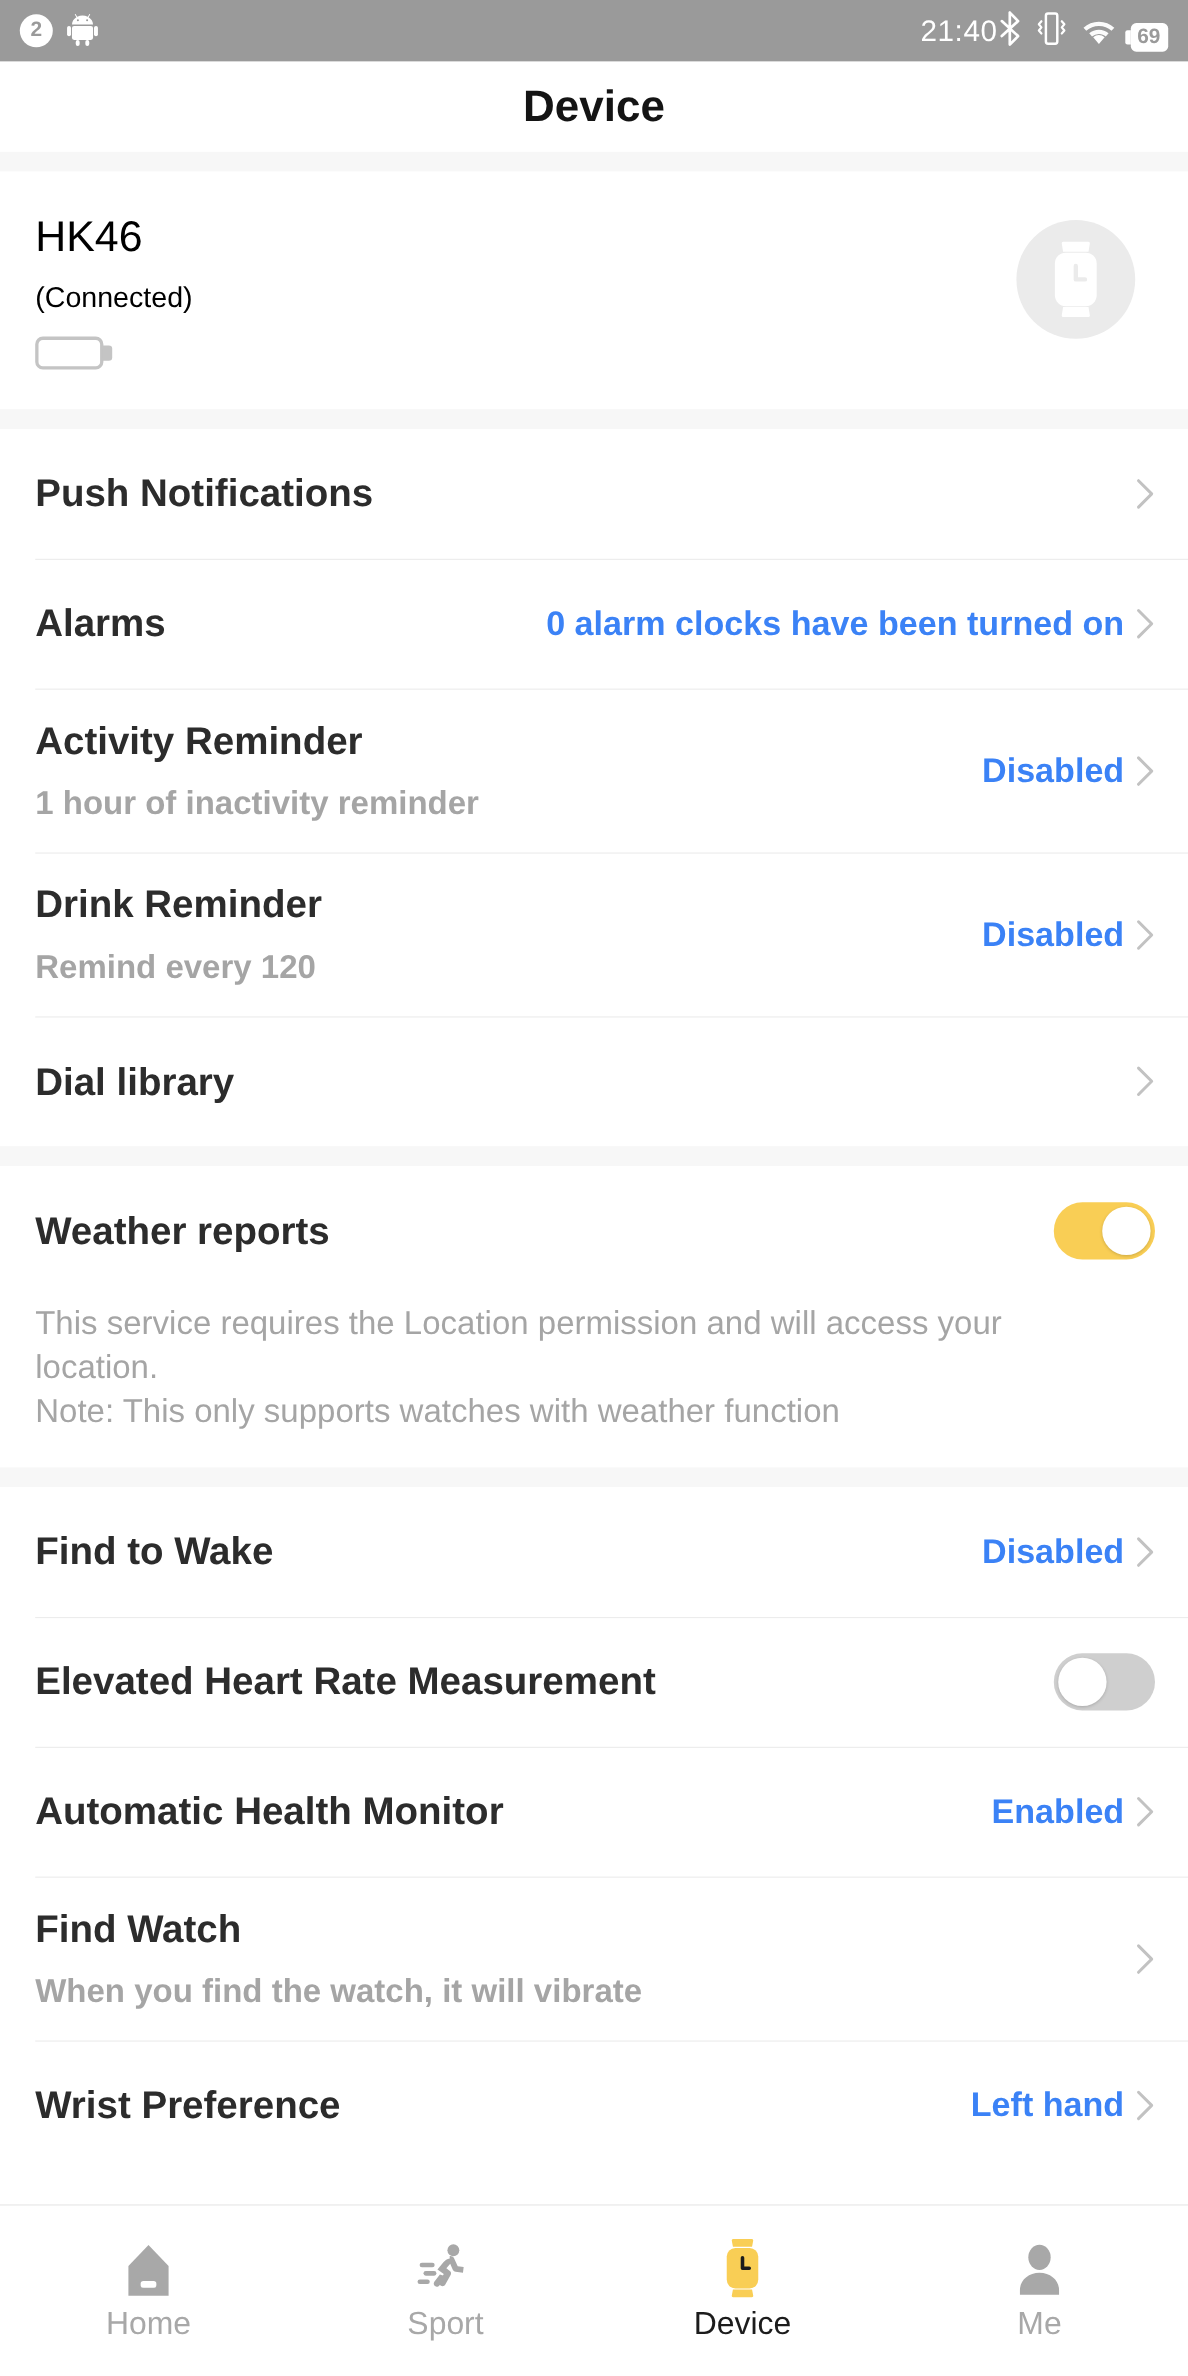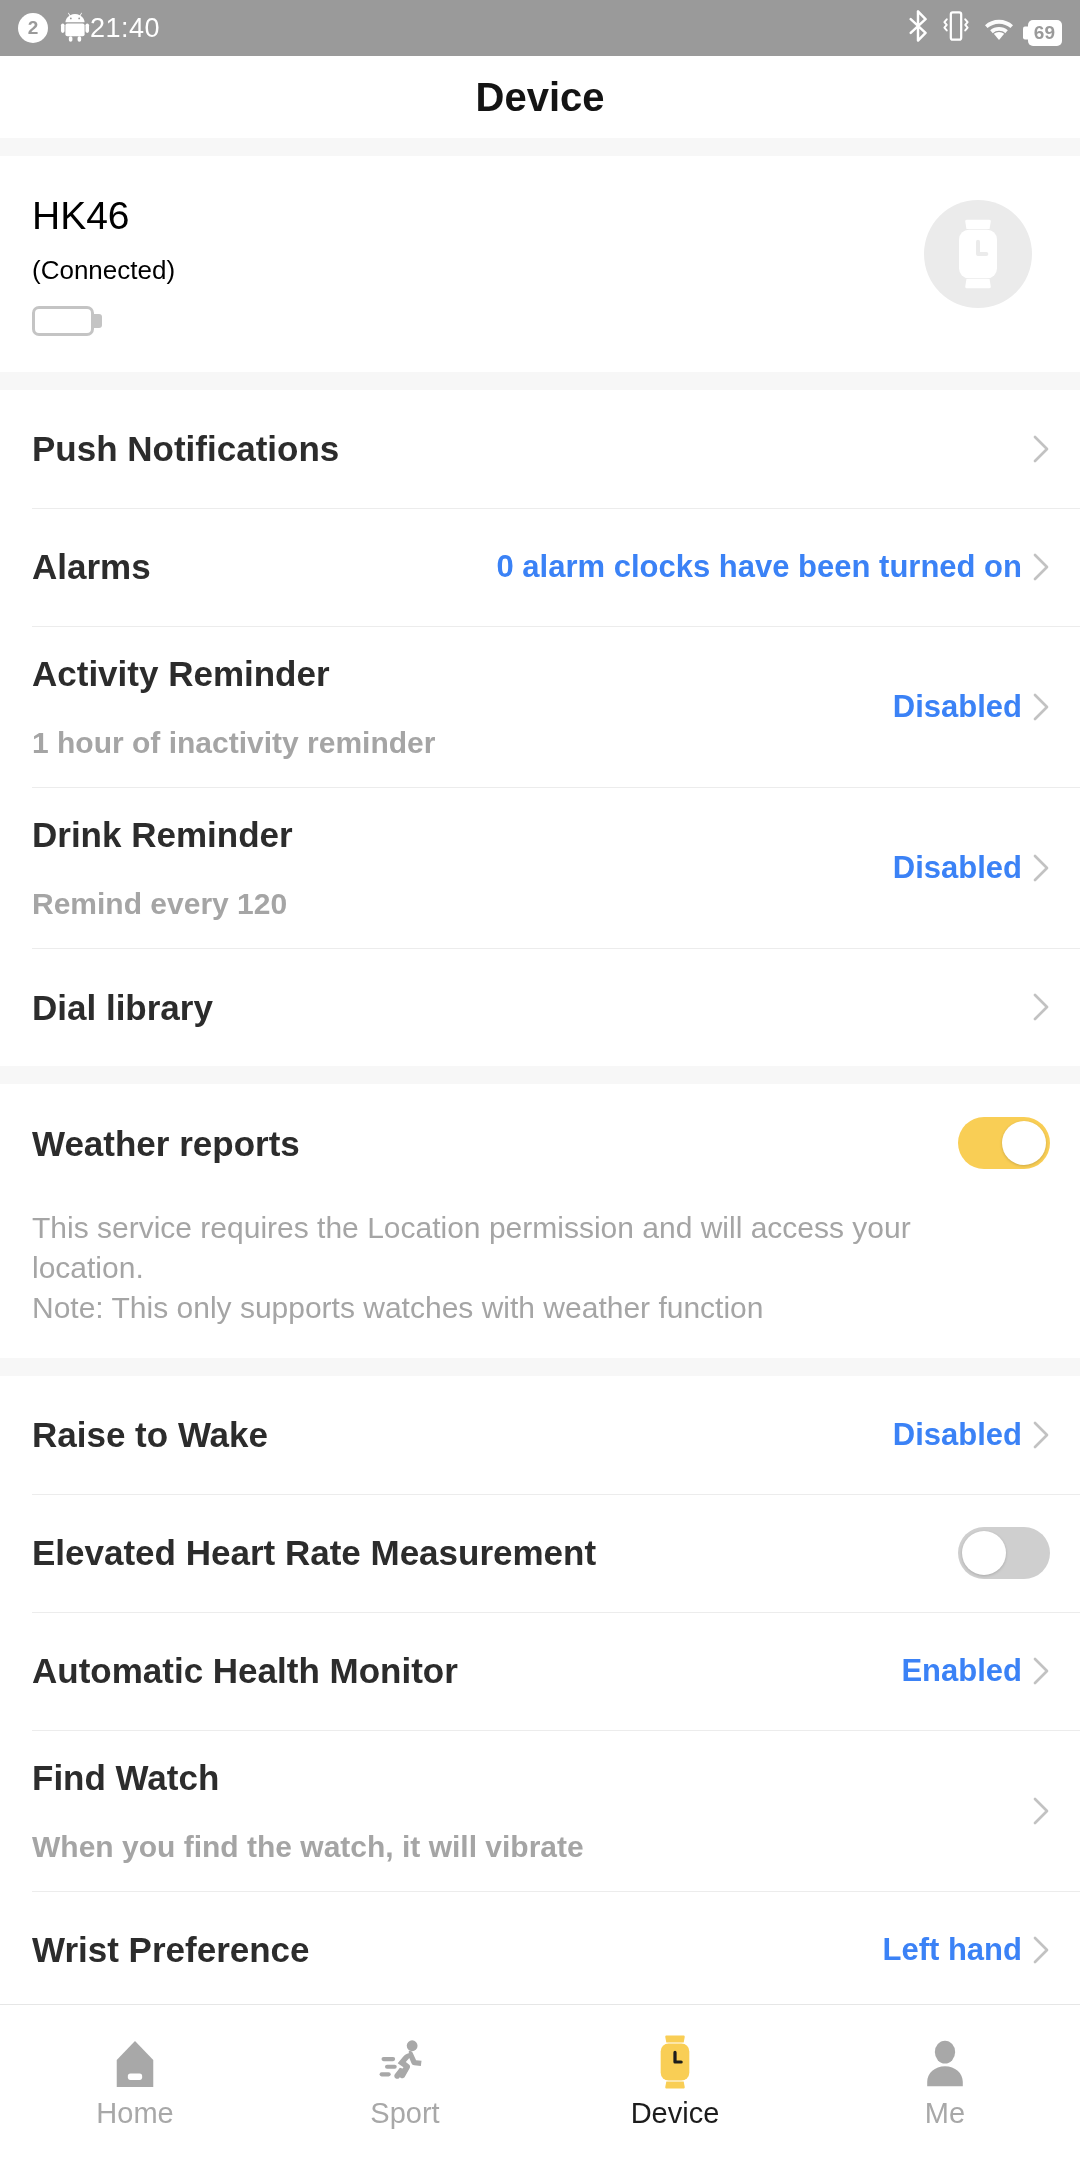--- a/index.html
+++ b/index.html
@@ -17,21 +17,21 @@
     display:flex; align-items:center; padding:0 18px;
     flex:0 0 auto;
   }
   .sb-left { display:flex; align-items:center; gap:12px; }
   .sb-badge {
     width:30px; height:30px; border-radius:50%;
     background:#fff; color:#9a9a9a;
     font-size:19px; font-weight:bold;
     display:flex; align-items:center; justify-content:center;
   }
-  .sb-center { flex:1; text-align:left; font-size:27px; letter-spacing:.5px; }
+  .sb-center { flex:1; text-align:right; font-size:27px; letter-spacing:.5px; }
   .sb-right { display:flex; align-items:flex-end; gap:13px; }
   .sb-batt {
     position:relative; background:#fff; color:#9a9a9a;
     font-size:19px; font-weight:bold; border-radius:5px;
     padding:1px 7px 1px 6px; line-height:1.25;
   }
   .sb-batt::after{
     content:""; position:absolute; left:-5px; top:50%; transform:translateY(-50%);
     width:5px; height:13px; background:#fff; border-radius:2px 0 0 2px;
   }
@@ -75,21 +75,21 @@
   .section { background:#fff; }
   .row {
     position:relative; display:flex; align-items:center;
     padding:0 30px 0 32px; min-height:118px;font-weight:bold;
   }
   .row + .row::before {
     content:""; position:absolute; top:0; left:32px; right:0; height:1px; background:#ececec;
   }
   .row-main { flex:1 1 auto; display:flex; flex-direction:column; justify-content:center; padding:26px 0; }
   .row-title { font-size:35px; color:#2c2c2c; line-height:1.25; }
-  .row-sub { font-size:30px; color:#a5a5a5; margin-top:28px; line-height:1.25; }
+  .row-sub { font-size:30px; color:#a5a5a5; margin-top:16px; line-height:1.25; }
   .row-right { display:flex; align-items:center; gap:10px; flex:0 0 auto; }
   .row-value { font-size:31px; color:#3b82f6; white-space:nowrap; }
   .chev { width:18px; height:30px; flex:0 0 auto; }
   .chev svg { display:block; }
 
   
   .toggle { width:92px; height:52px; border-radius:26px; position:relative; flex:0 0 auto; }
   .toggle.on  { background:#f9ce55; }
   .toggle.off { background:#cfcfcf; }
   .knob {
@@ -284,21 +284,21 @@
       </div>
       <div class="note">This service requires the Location permission and will access your location.<br>Note: This only supports watches with weather function</div>
     </div>
 
     <div class="gap"></div>
 
     <div class="section">
 
       <div class="row">
         <div class="row-main">
-          <div class="row-title">Raise to Wake</div>
+          <div class="row-title">Find to Wake</div>
         </div>
         <div class="row-right">
           <span class="row-value">Disabled</span>
           <span class="chev">
             <svg width="18" height="30" viewBox="0 0 12 20" fill="none" stroke="#c2c2c2" stroke-width="1.8" stroke-linecap="round" stroke-linejoin="round">
                 <path d="M2 2l8 8-8 8"></path>
               </svg>
           </span>
         </div>
       </div>

